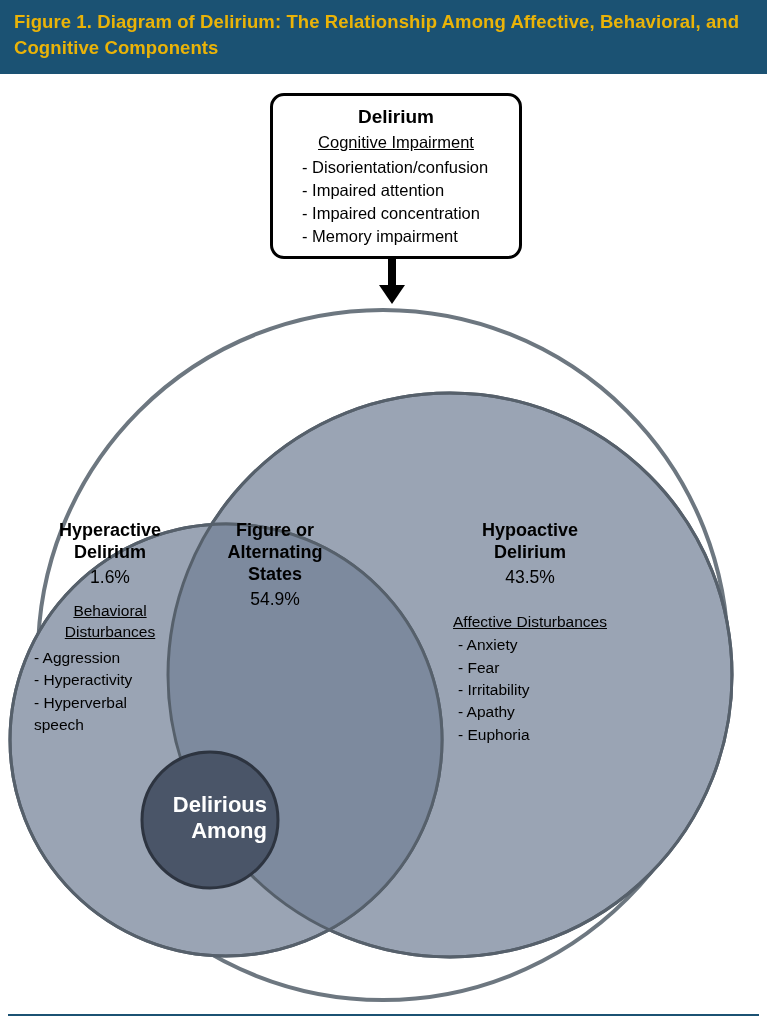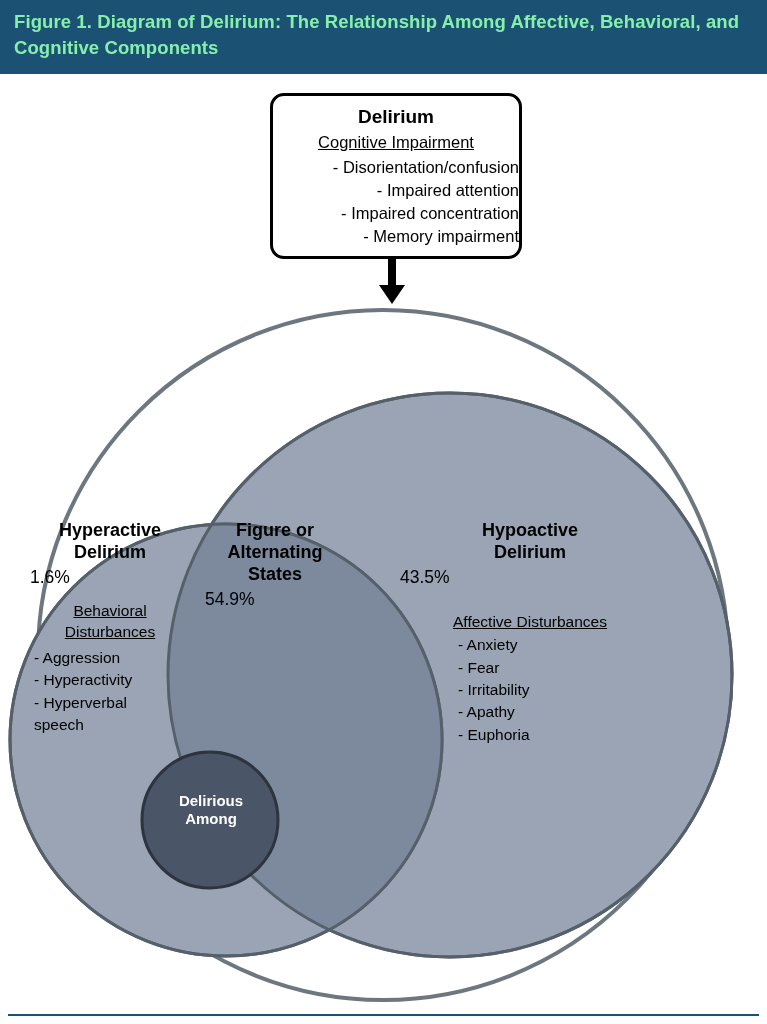--- a/index.html
+++ b/index.html
@@ -21,21 +21,21 @@
     position: absolute;
     left: 0;
     top: 0;
     width: 767px;
     height: 74px;
     background: #1b5273;
     box-sizing: border-box;
     padding: 9px 14px 0 14px;
   }
   .title-bar .title-text {
-    color: #86efac;
+    color: #eab308;
     font-size: 18.5px;
     font-weight: bold;
     line-height: 1.42;
     letter-spacing: 0.1px;
   }
 
   
   .figure {
     position: absolute;
     left: 0;
@@ -73,21 +73,20 @@
   }
   .callout ul {
     margin: 0;
     padding: 0 0 0 29px;
     list-style: none;
   }
   .callout li {
     font-size: 16.5px;
     line-height: 1.39;
     white-space: nowrap;
-    text-align: right;
   }
 
   
   .arrow {
     position: absolute;
     left: 379px;
     top: 185px;
     width: 26px;
     height: 45px;
     z-index: 40;
@@ -107,21 +106,21 @@
     z-index: 30;
   }
   .lbl .hdr {
     font-size: 18px;
     font-weight: bold;
     line-height: 1.22;
     text-align: center;
   }
   .lbl .pct {
     font-size: 17.5px;
-    text-align: left;
+    text-align: center;
     line-height: 1.5;
   }
   .lbl .sub-head {
     font-size: 15.5px;
     text-decoration: underline;
     text-align: center;
     line-height: 1.35;
   }
   .lbl ul {
     margin: 0;
@@ -168,23 +167,23 @@
     padding-left: 58px;
   }
 
   #label-delirious {
     left: 155px;
     top: 718px;
     width: 112px;
     color: #ffffff;
   }
   #label-delirious .hdr {
-    font-size: 15px;
-    font-weight: bold;
-    text-align: center;
+    font-size: 22px;
+    font-weight: bold;
+    text-align: right;
     line-height: 1.2;
   }
 
   
   .bottom-rule {
     position: absolute;
     left: 8px;
     top: 1014px;
     width: 751px;
     height: 2px;

